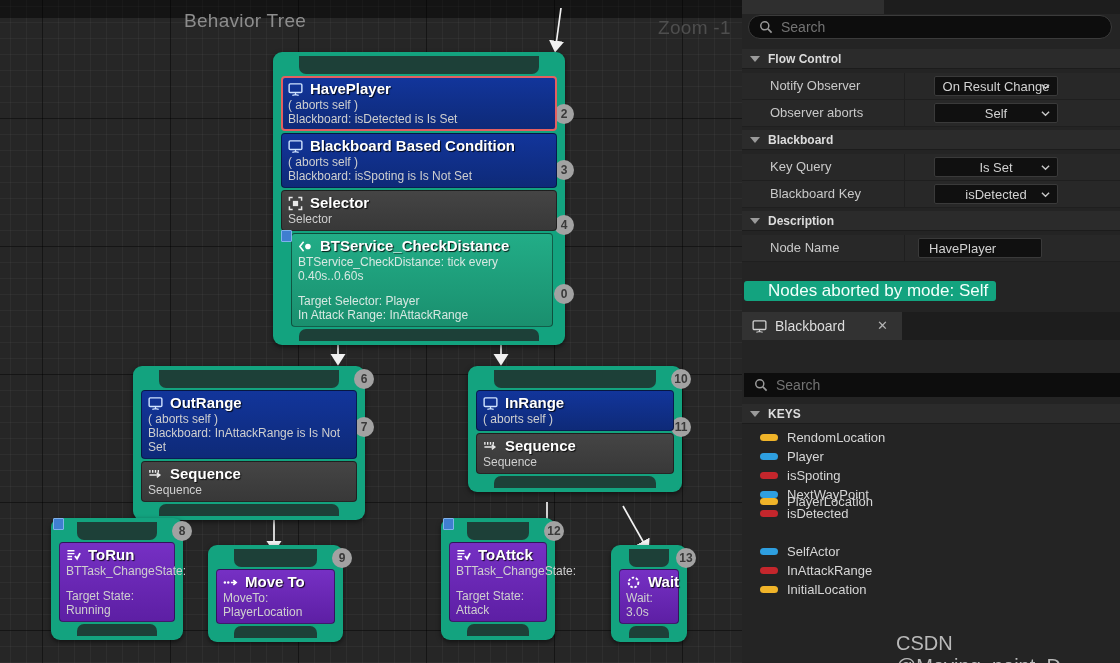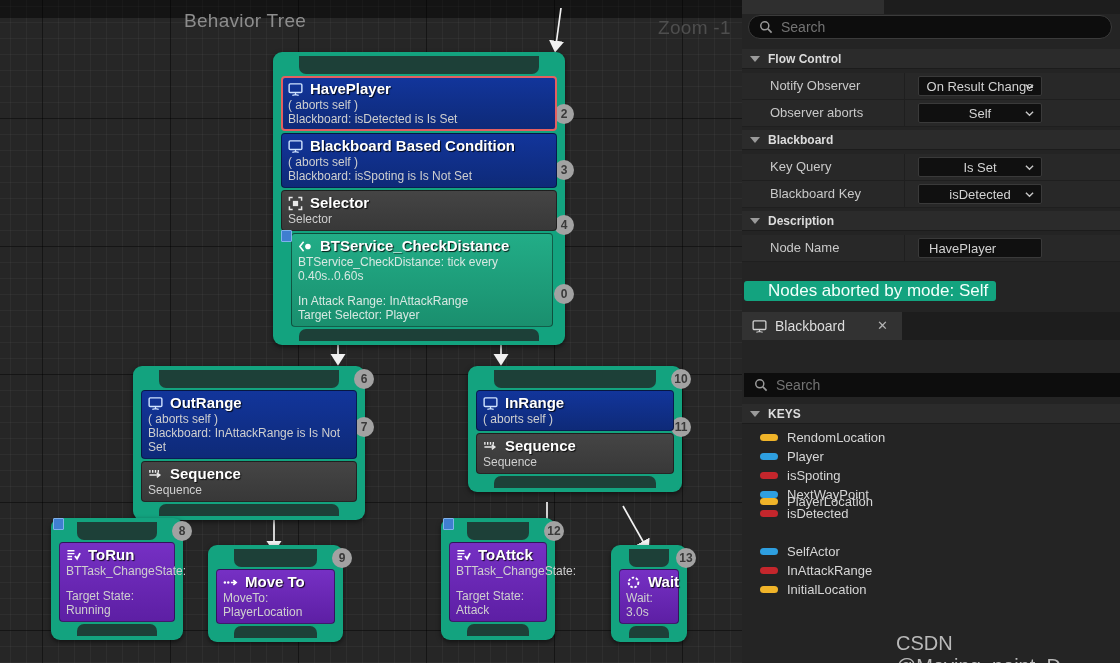--- a/index.html
+++ b/index.html
@@ -82,21 +82,21 @@
        display:flex;align-items:center;gap:8px;padding-left:8px;box-sizing:border-box;
        border-bottom:1px solid #1c1c1c;}
   .cat .t{font-size:12px;font-weight:bold;color:#dcdcdc;}
   .tri{width:0;height:0;border-left:5px solid transparent;border-right:5px solid transparent;
        border-top:6px solid #9a9a9a;}
 
   .prow{position:absolute;left:0;width:378px;height:26px;background:#282828;
         border-bottom:1px solid #1f1f1f;}
   .prow .lbl{position:absolute;left:28px;top:5px;font-size:13px;color:#c9c9c9;}
   .prow .divi{position:absolute;left:162px;top:0;width:1px;height:26px;background:#1f1f1f;}
-  .combo{position:absolute;left:176px;top:3px;width:124px;height:20px;background:#101010;
+  .combo{position:absolute;left:192px;top:3px;width:124px;height:20px;background:#101010;
         border:1px solid #3a3a3a;border-radius:2px;box-sizing:border-box;
         display:flex;align-items:center;justify-content:center;}
   .combo .v{font-size:13px;color:#d2d2d2;}
   .combo .chev{position:absolute;right:7px;top:5px;width:9px;height:9px;}
   .txtfield{position:absolute;left:176px;top:3px;width:124px;height:20px;background:#101010;
         border:1px solid #3a3a3a;border-radius:2px;box-sizing:border-box;
         display:flex;align-items:center;padding-left:10px;}
   .txtfield .v{font-size:13px;color:#d2d2d2;}
 
   #aborted-pill{position:absolute;left:744px;top:281px;height:20px;background:#13a37f;
@@ -191,22 +191,22 @@
           <div class="bp"></div>
           <div class="blk-title">
             <svg class="ic" viewBox="0 0 16 16">
               <path d="M6 3 L2 8 L6 13" fill="none" stroke="#ffffff" stroke-width="1.7"></path>
               <circle cx="10.6" cy="8" r="3" fill="#ffffff"></circle>
             </svg>
             <span>BTService_CheckDistance</span>
           </div>
           <div class="blk-sub svc">BTService_CheckDistance: tick every 0.40s..0.60s</div>
           <div class="spacer"></div>
+          <div class="blk-sub svc">Target Selector: Player</div>
           <div class="blk-sub svc">In Attack Range: InAttackRange</div>
-          <div class="blk-sub svc">Target Selector: Player</div>
         </div>
 
         <div class="node-botbar"></div>
       </div>
     </div>
 
     <div class="node" style="left:133px;top:366px;width:232px;">
       <div class="idx" style="top:3px;">6</div>
       <div class="idx" style="top:51px;">7</div>
       <div class="node-inner">

